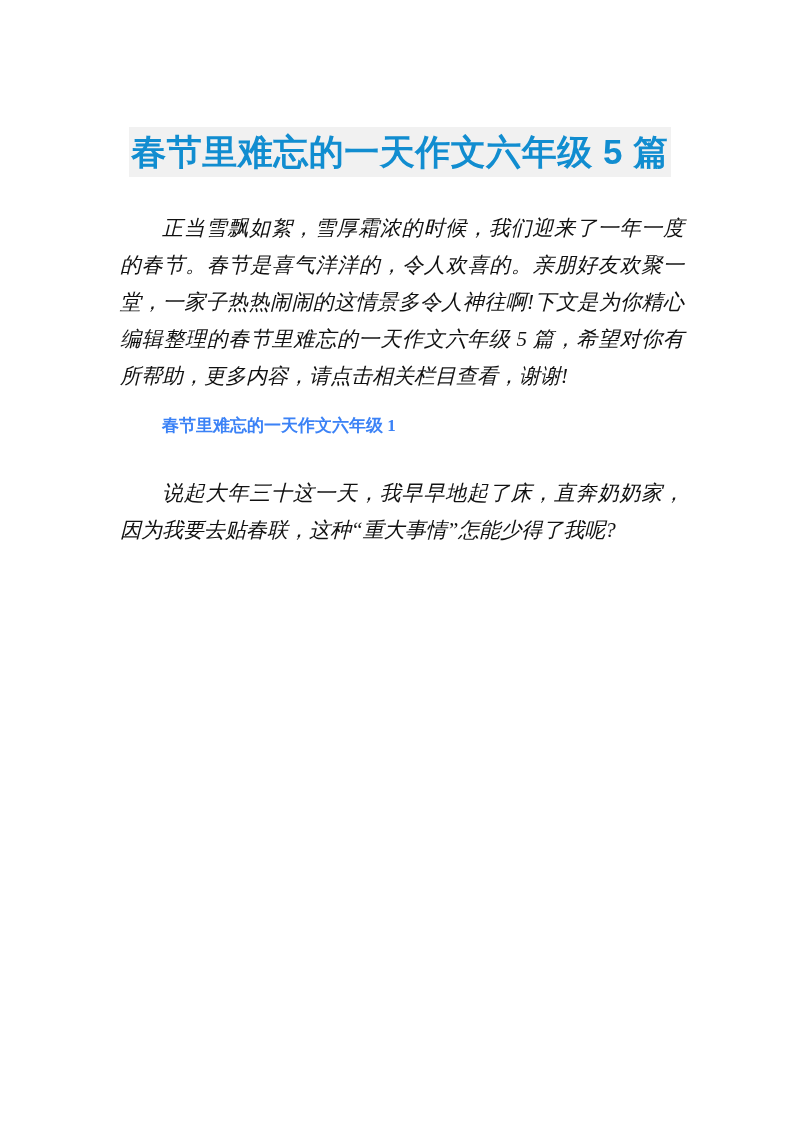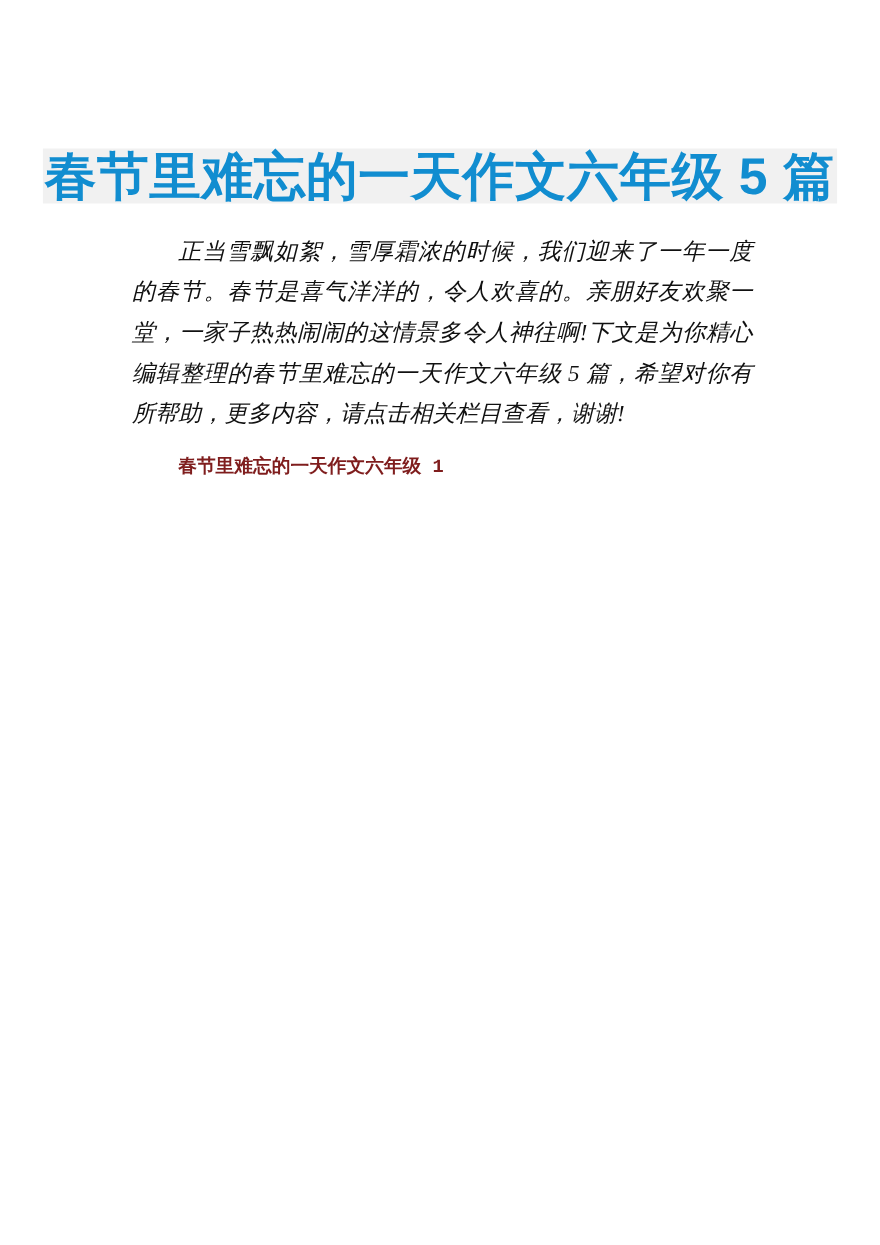--- a/index.html
+++ b/index.html
@@ -23,21 +23,21 @@
       position: absolute;
       top: 104px;
       left: 0;
       width: 800px;
       text-align: center;
     }
     .title {
       display: inline-block;
       font-family: "Liberation Sans", "DejaVu Sans", sans-serif;
       font-weight: bold;
-      font-size: 47px;
+      font-size: 35px;
       line-height: 50px;
       color: #118dd0;
       background: #f1f1f1;
       padding: 0 2px;
       letter-spacing: 0.5px;
     }
     .content {
       position: absolute;
       left: 120px;
       top: 210px;
@@ -49,35 +49,36 @@
       line-height: 37px;
       color: #111111;
       margin: 0 0 18px 0;
       text-indent: 42px;
       text-align: justify;
       text-align-last: left;
       font-style: italic;
     }
     .para.first { margin-top: 0; }
     .subheading {
-      font-family: Liberation Mono, monospace;
+      font-family: Liberation Serif, serif;
       font-size: 17px;
       line-height: 30px;
-      color: #7f1d1d;
+      color: #3b82f6;
       margin: 6px 0 34px 42px;
     }
     .para.intro { margin-bottom: 16px; }
   </style>
 </head>
 <body>
 
 <div class="page">
   <div class="title-wrap">
     <h1 class="title">春节里难忘的一天作文六年级 5 篇</h1>
   </div>
 
   <div class="content">
     <p class="para first intro">正当雪飘如絮，雪厚霜浓的时候，我们迎来了一年一度的春节。春节是喜气洋洋的，令人欢喜的。亲朋好友欢聚一堂，一家子热热闹闹的这情景多令人神往啊!下文是为你精心编辑整理的春节里难忘的一天作文六年级 5 篇，希望对你有所帮助，更多内容，请点击相关栏目查看，谢谢!</p>
 
     <h2 class="subheading">春节里难忘的一天作文六年级 1</h2>
 
+    <p class="para">说起大年三十这一天，我早早地起了床，直奔奶奶家，因为我要去贴春联，这种“重大事情”怎能少得了我呢?</p>
   </div>
 </div>
 
 </body></html>

